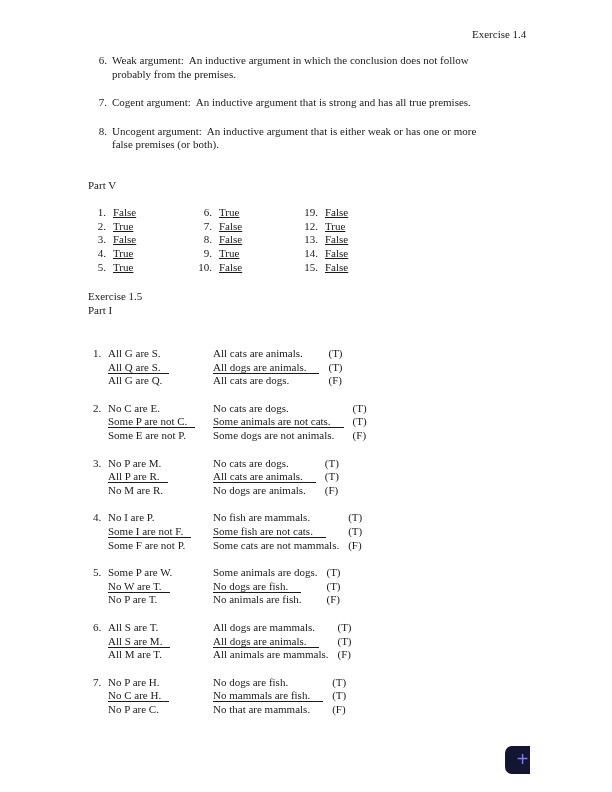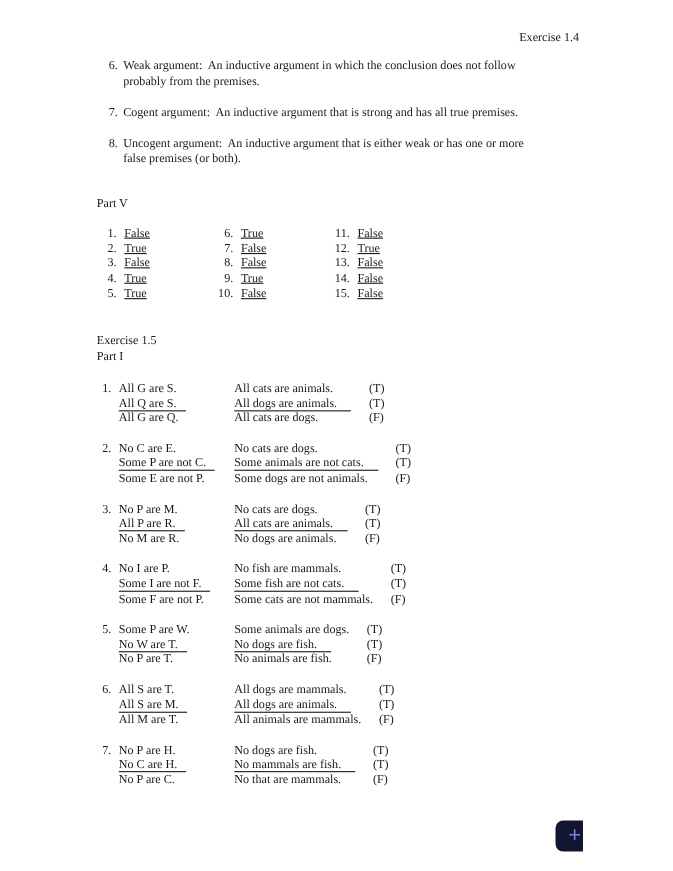--- a/index.html
+++ b/index.html
@@ -29,30 +29,30 @@
 
   
   .partv-heading { position:absolute; top:179px; left:88px; line-height:13px; }
   .partv { position:absolute; top:206px; left:88px; display:flex; }
   .pv-col { width:106px; }
   .pv-row { line-height:13.7px; }
   .pv-num { display:inline-block; width:18px; text-align:right; }
   .pv-val { margin-left:7px;text-decoration:underline; }
 
   
-  .ex15-heading { position:absolute; top:303px; left:88px; line-height:14px; }
+  .ex15-heading { position:absolute; top:289px; left:88px; line-height:14px; }
 
   
   .part1 { position:absolute; top:347px; left:93px; }
   .pi-item { display:table; margin-bottom:14px; }
   .pi-row { display:table-row; }
   .pi-cell { display:table-cell; line-height:13.6px; vertical-align:top; }
   .pi-numc { width:15px; }
   .pi-sym  { width:105px; }
-  .pi-eng  { padding-right:16px; }
+  .pi-eng  { padding-right:9px; }
   .u { border-bottom:1px solid var(--text, #1a1a1a); }
   .u-sym { padding-right:8px; }
   .u-eng { padding-right:13px; }
 
   
   .page-num {
     position:absolute; top:740px; left:0; width:612px;
     text-align:right; font-size:10.5px; line-height:12px;
   }
   .logo {
@@ -107,21 +107,21 @@
       <div class="pv-row"><span class="pv-num">5.</span><span class="pv-val">True</span></div>
     </div>
     <div class="pv-col">
       <div class="pv-row"><span class="pv-num">6.</span><span class="pv-val">True</span></div>
       <div class="pv-row"><span class="pv-num">7.</span><span class="pv-val">False</span></div>
       <div class="pv-row"><span class="pv-num">8.</span><span class="pv-val">False</span></div>
       <div class="pv-row"><span class="pv-num">9.</span><span class="pv-val">True</span></div>
       <div class="pv-row"><span class="pv-num">10.</span><span class="pv-val">False</span></div>
     </div>
     <div class="pv-col">
-      <div class="pv-row"><span class="pv-num">11.</span><span class="pv-val">False</span></div>
+      <div class="pv-row"><span class="pv-num">19.</span><span class="pv-val">False</span></div>
       <div class="pv-row"><span class="pv-num">12.</span><span class="pv-val">True</span></div>
       <div class="pv-row"><span class="pv-num">13.</span><span class="pv-val">False</span></div>
       <div class="pv-row"><span class="pv-num">14.</span><span class="pv-val">False</span></div>
       <div class="pv-row"><span class="pv-num">15.</span><span class="pv-val">False</span></div>
     </div>
   </div>
 
   <div class="ex15-heading">
     <div>Exercise 1.5</div>
     <div>Part I</div>

